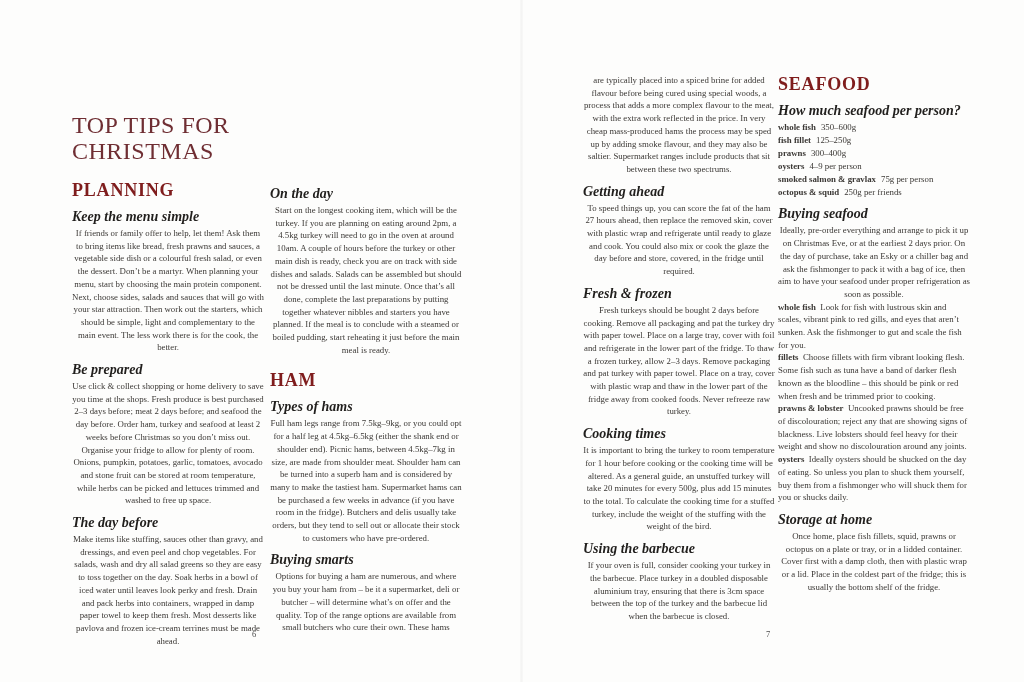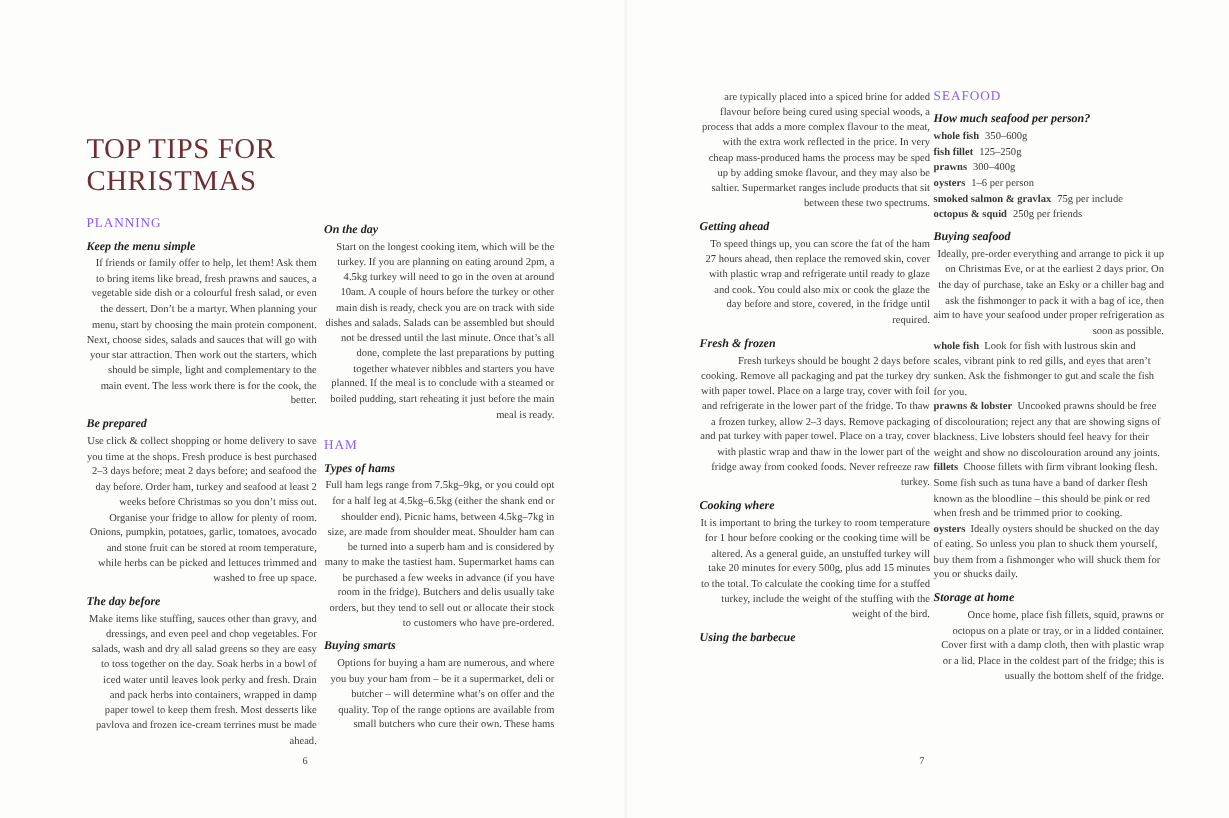--- a/index.html
+++ b/index.html
@@ -24,40 +24,40 @@
 
   .book-title {
     font-size: 24px;
     line-height: 26px;
     color: #6f2e33;
     letter-spacing: 0.5px;
     font-weight: 500;
     margin-bottom: 16px;
   }
   .section-heading {
-    font-size: 11px;
-    font-weight: normal;
+    font-size: 18px;
+    font-weight: bold;
     letter-spacing: 0.8px;
-    color: #8b5cf6;
+    color: #7f1d1d;
     margin: 14px 0 7px 0;
   }
   .section-heading.first { margin-top: 0; }
   .sub-heading {
-    font-size: 10px;
+    font-size: 14px;
     font-weight: bold;
     font-style: italic;
     color: #211f1d;
     margin: 8px 0 2px 0;
   }
   .sub-heading.first { margin-top: 0; }
   .body-text {
     font-size: 8.8px;
     line-height: 12.7px;
     color: #3b3835;
-    text-align: right;
+    text-align: center;
   }
   .serving-list { margin: 1px 0 2px 0; }
   .serving-row { font-size: 8.8px; line-height: 12.9px; }
   .serving-row .lbl { font-weight: bold; }
   .serving-row .val { margin-left: 5px; }
   .entry { font-size: 8.8px; line-height: 12.7px; }
   .entry .lbl { font-weight: bold; }
   .page-number {
     position: absolute;
     top: 629px;
@@ -106,66 +106,67 @@
   <div class="col" id="col3">
     <p class="body-text">are typically placed into a spiced brine for added flavour before being cured using special woods, a process that adds a more complex flavour to the meat, with the extra work reflected in the price. In very cheap mass-produced hams the process may be sped up by adding smoke flavour, and they may also be saltier. Supermarket ranges include products that sit between these two spectrums.</p>
 
     <div class="sub-heading">Getting ahead</div>
     <p class="body-text">To speed things up, you can score the fat of the ham 27 hours ahead, then replace the removed skin, cover with plastic wrap and refrigerate until ready to glaze and cook. You could also mix or cook the glaze the day before and store, covered, in the fridge until required.</p>
 
 
     <div class="sub-heading">Fresh &amp; frozen</div>
     <p class="body-text">Fresh turkeys should be bought 2 days before cooking. Remove all packaging and pat the turkey dry with paper towel. Place on a large tray, cover with foil and refrigerate in the lower part of the fridge. To thaw a frozen turkey, allow 2–3 days. Remove packaging and pat turkey with paper towel. Place on a tray, cover with plastic wrap and thaw in the lower part of the fridge away from cooked foods. Never refreeze raw turkey.</p>
 
-    <div class="sub-heading">Cooking where</div>
+    <div class="sub-heading">Cooking times</div>
     <p class="body-text">It is important to bring the turkey to room temperature for 1 hour before cooking or the cooking time will be altered. As a general guide, an unstuffed turkey will take 20 minutes for every 500g, plus add 15 minutes to the total. To calculate the cooking time for a stuffed turkey, include the weight of the stuffing with the weight of the bird.</p>
 
     <div class="sub-heading">Using the barbecue</div>
+    <p class="body-text">If your oven is full, consider cooking your turkey in the barbecue. Place turkey in a doubled disposable aluminium tray, ensuring that there is 3cm space between the top of the turkey and the barbecue lid when the barbecue is closed.</p>
   </div>
 
   <div class="col" id="col4">
     <div class="section-heading first">SEAFOOD</div>
 
     <div class="sub-heading">How much seafood per person?</div>
 
     <div class="serving-list">
       <div class="serving-row">
         <span class="lbl">whole fish</span><span class="val">350–600g</span>
       </div>
       <div class="serving-row">
         <span class="lbl">fish fillet</span><span class="val">125–250g</span>
       </div>
       <div class="serving-row">
         <span class="lbl">prawns</span><span class="val">300–400g</span>
       </div>
       <div class="serving-row">
-        <span class="lbl">oysters</span><span class="val">1–6 per person</span>
+        <span class="lbl">oysters</span><span class="val">4–9 per person</span>
       </div>
       <div class="serving-row">
-        <span class="lbl">smoked salmon &amp; gravlax</span><span class="val">75g per include</span>
+        <span class="lbl">smoked salmon &amp; gravlax</span><span class="val">75g per person</span>
       </div>
       <div class="serving-row">
         <span class="lbl">octopus &amp; squid</span><span class="val">250g per friends</span>
       </div>
     </div>
 
     <div class="sub-heading">Buying seafood</div>
     <p class="body-text">Ideally, pre-order everything and arrange to pick it up on Christmas Eve, or at the earliest 2 days prior. On the day of purchase, take an Esky or a chiller bag and ask the fishmonger to pack it with a bag of ice, then aim to have your seafood under proper refrigeration as soon as possible.</p>
 
     <p class="entry">
       <span class="lbl">whole fish</span>&nbsp;
       <span>Look for fish with lustrous skin and scales, vibrant pink to red gills, and eyes that aren’t sunken. Ask the fishmonger to gut and scale the fish for you.</span>
     </p>
     <p class="entry">
+      <span class="lbl">fillets</span>&nbsp;
+      <span>Choose fillets with firm vibrant looking flesh. Some fish such as tuna have a band of darker flesh known as the bloodline – this should be pink or red when fresh and be trimmed prior to cooking.</span>
+    </p>
+    <p class="entry">
       <span class="lbl">prawns &amp; lobster</span>&nbsp;
       <span>Uncooked prawns should be free of discolouration; reject any that are showing signs of blackness. Live lobsters should feel heavy for their weight and show no discolouration around any joints.</span>
-    </p>
-    <p class="entry">
-      <span class="lbl">fillets</span>&nbsp;
-      <span>Choose fillets with firm vibrant looking flesh. Some fish such as tuna have a band of darker flesh known as the bloodline – this should be pink or red when fresh and be trimmed prior to cooking.</span>
     </p>
     <p class="entry">
       <span class="lbl">oysters</span>&nbsp;
       <span>Ideally oysters should be shucked on the day of eating. So unless you plan to shuck them yourself, buy them from a fishmonger who will shuck them for you or shucks daily.</span>
     </p>
 
     <div class="sub-heading">Storage at home</div>
     <p class="body-text">Once home, place fish fillets, squid, prawns or octopus on a plate or tray, or in a lidded container. Cover first with a damp cloth, then with plastic wrap or a lid. Place in the coldest part of the fridge; this is usually the bottom shelf of the fridge.</p>
   </div>
 

